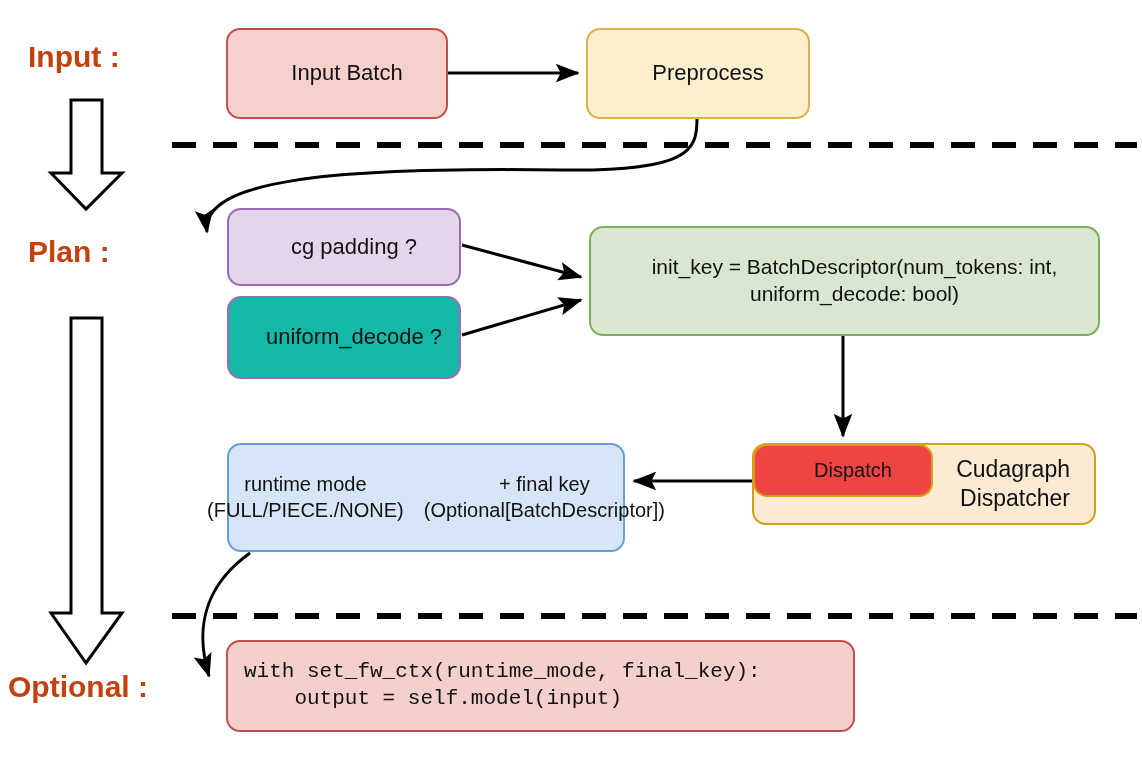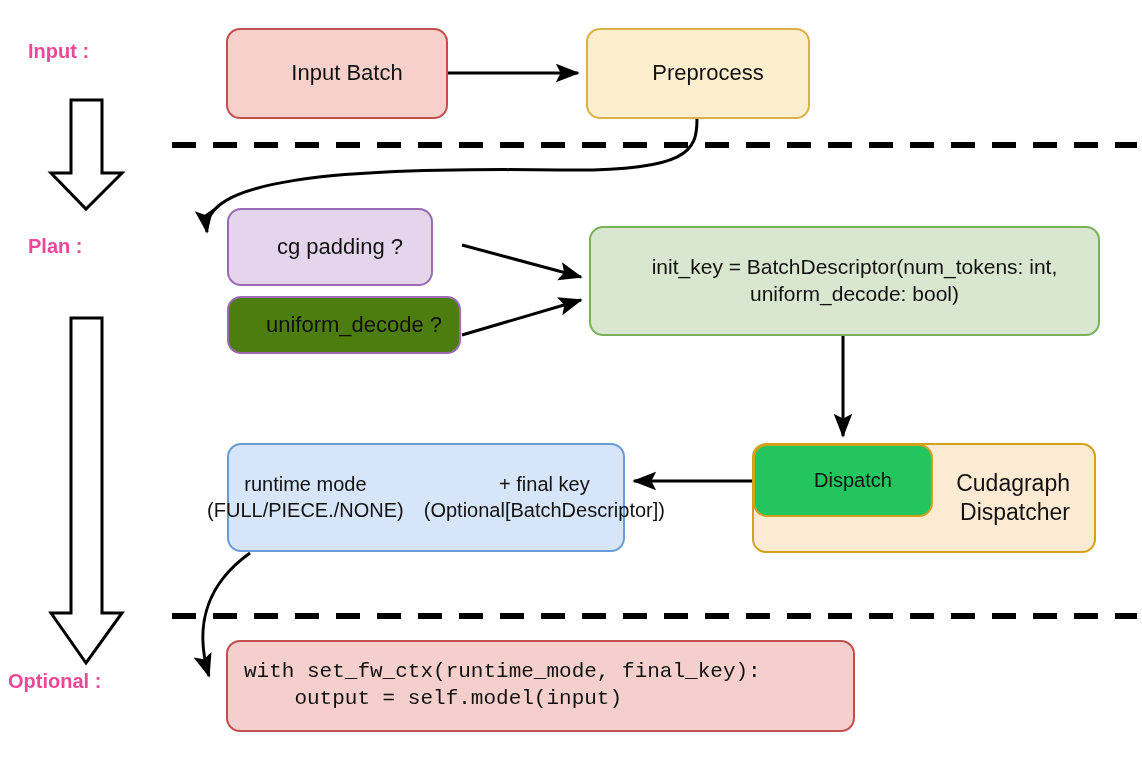--- a/index.html
+++ b/index.html
@@ -1,21 +1,21 @@
 <!DOCTYPE html>
 <html><head>
 <meta charset="utf-8">
 <style>
   html,body{margin:0;padding:0;background:#ffffff;}
   #root{
     position:relative;width:1142px;height:770px;background:#ffffff;
     font-family:"Liberation Sans", sans-serif;overflow:hidden;
   }
   .stage-label{
-    position:absolute;font-weight:bold;font-size:20px;color:#ec4899;
+    position:absolute;font-weight:bold;font-size:30px;color:#c2410c;
     white-space:nowrap;letter-spacing:0px;
   }
   .node{
     position:absolute;box-sizing:border-box;display:flex;
     align-items:center;justify-content:center;text-align:center;
     border-radius:14px;border:2px solid #000;line-height:1.28;
     color:#111;
   }
   .node .txt{display:block;padding:0 10px;}
   .mono{font-family:"Liberation Mono", monospace;}
@@ -64,47 +64,47 @@
   <div class="node" style="left:226px;top:28px;width:222px;height:91px;
               background:#f7cfcb;border-color:#c0504d;font-size:22px;">
     <span class="txt">Input Batch</span>
   </div>
 
   <div class="node" style="left:586px;top:28px;width:224px;height:91px;
               background:#fdefce;border-color:#dbb049;font-size:22px;">
     <span class="txt">Preprocess</span>
   </div>
 
-  <div class="node" style="left:227px;top:208px;width:206px;height:78px;
+  <div class="node" style="left:227px;top:208px;width:234px;height:78px;
               background:#e5d5ec;border-color:#9b6bb5;font-size:22px;">
     <span class="txt">cg padding ?</span>
   </div>
 
-  <div class="node" style="left:227px;top:296px;width:234px;height:58px;
-              background:#4d7c0f;border-color:#9b6bb5;font-size:22px;">
+  <div class="node" style="left:227px;top:296px;width:234px;height:83px;
+              background:#14b8a6;border-color:#9b6bb5;font-size:22px;">
     <span class="txt">uniform_decode ?</span>
   </div>
 
   <div class="node" style="left:589px;top:226px;width:511px;height:110px;
               background:#d9e7d0;border-color:#7ab05a;font-size:21px;
               flex-direction:column;">
     <span class="txt">init_key = BatchDescriptor(num_tokens: int,</span>
     <span class="txt">uniform_decode: bool)</span>
   </div>
 
-  <div class="node" style="left:752px;top:443px;width:344px;height:110px;
+  <div class="node" style="left:752px;top:443px;width:344px;height:82px;
               background:#fdead3;border-color:#d4a017;font-size:23px;
               flex-direction:column;align-items:flex-end;justify-content:center;
               padding-right:14px;">
     <span class="txt">Cudagraph</span>
     <span class="txt">Dispatcher</span>
   </div>
 
-  <div class="node" style="left:753px;top:444px;width:180px;height:73px;
-              background:#22c55e;border-color:#d4a017;font-size:20px;z-index:3;">
+  <div class="node" style="left:753px;top:444px;width:180px;height:53px;
+              background:#ef4444;border-color:#d4a017;font-size:20px;z-index:3;">
     <span class="txt">Dispatch</span>
   </div>
 
   <div class="node" style="left:227px;top:443px;width:398px;height:109px;
               background:#d7e5f9;border-color:#6a9bd8;font-size:20px;
               flex-direction:row;">
     <span class="txt">runtime mode (FULL/PIECE./NONE)</span>
     <span class="txt">+ final key (Optional[BatchDescriptor])</span>
   </div>
 

